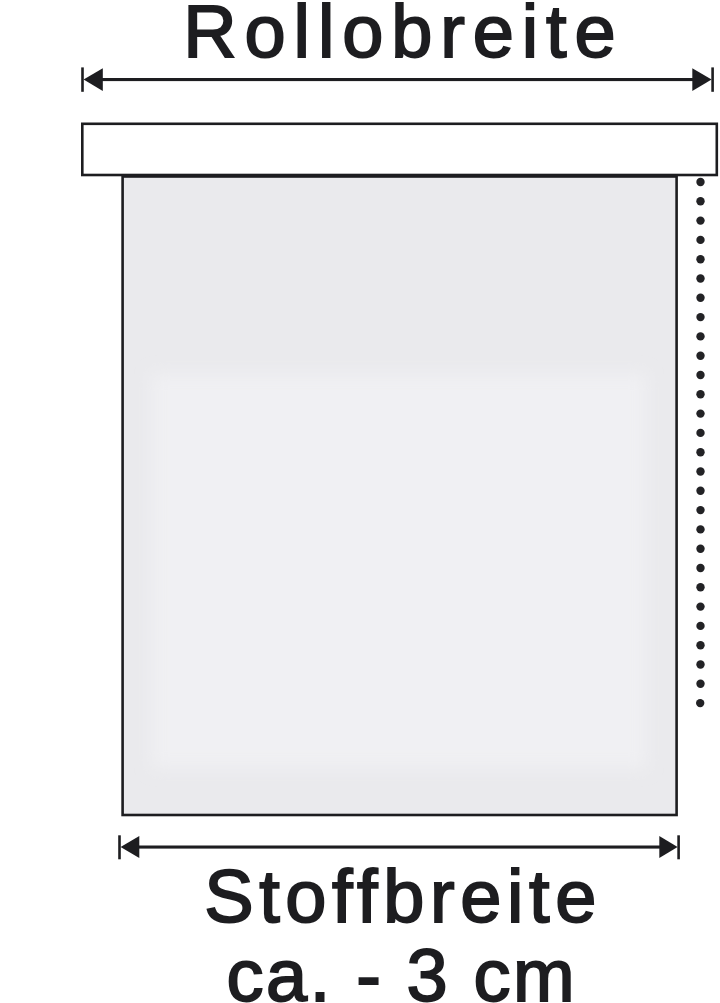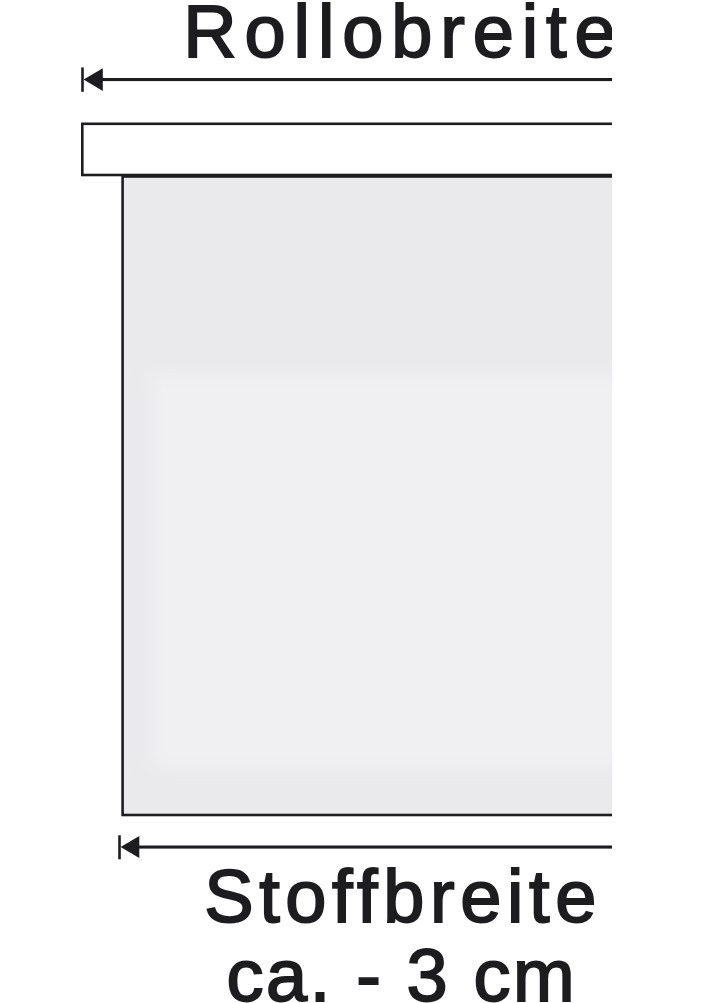--- a/index.html
+++ b/index.html
@@ -1,17 +1,17 @@
 <!DOCTYPE html>
 <html><head>
 <meta charset="utf-8">
 <title>Rollo Diagramm</title>
 <style>
   html,body{margin:0;padding:0;background:#ffffff;}
-  .stage{position:relative;width:612px;height:1003px;background:#ffffff;overflow:hidden;}
+  .stage{position:relative;width:720px;height:1003px;background:#ffffff;overflow:hidden;}
   svg{display:block;}
   text{font-family:"Liberation Sans", sans-serif;font-weight:normal;fill:#1d1d20;}
 </style>
 </head>
 <body>
 <div class="stage">
 <svg width="720" height="1003" viewBox="0 0 720 1003" xmlns="http://www.w3.org/2000/svg">
 
   <rect x="0" y="0" width="720" height="1003" fill="#ffffff"></rect>
 

